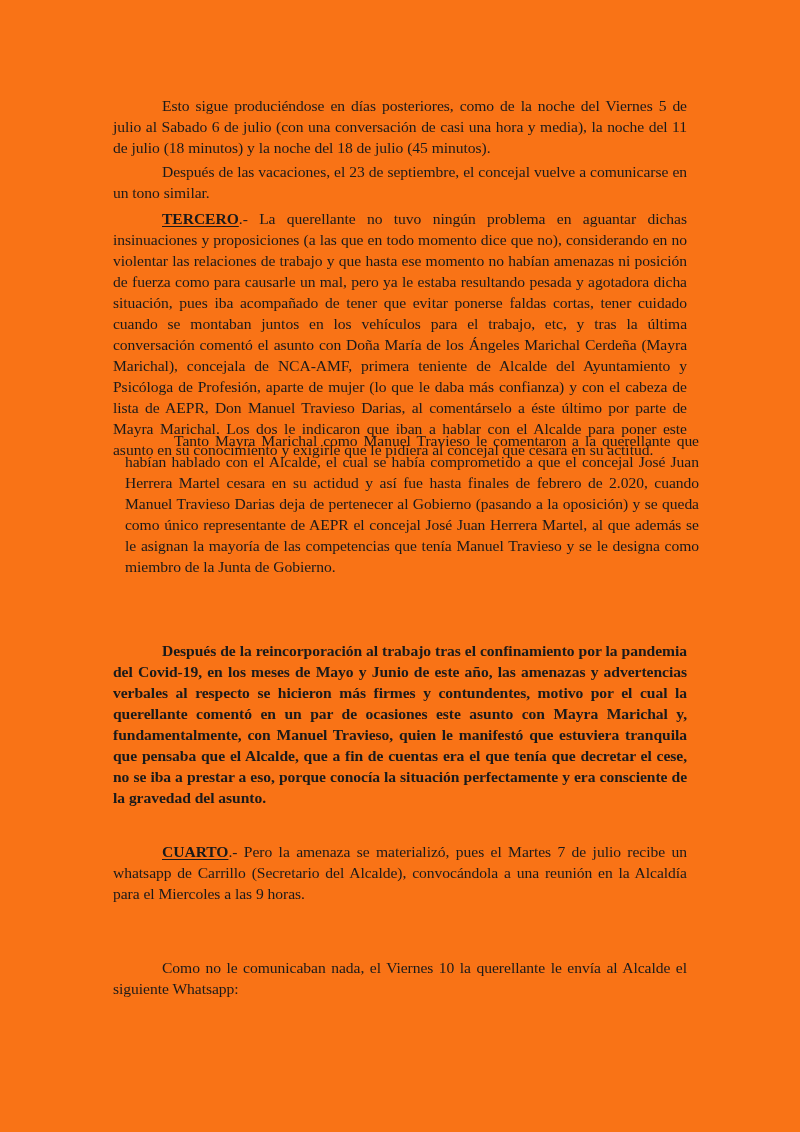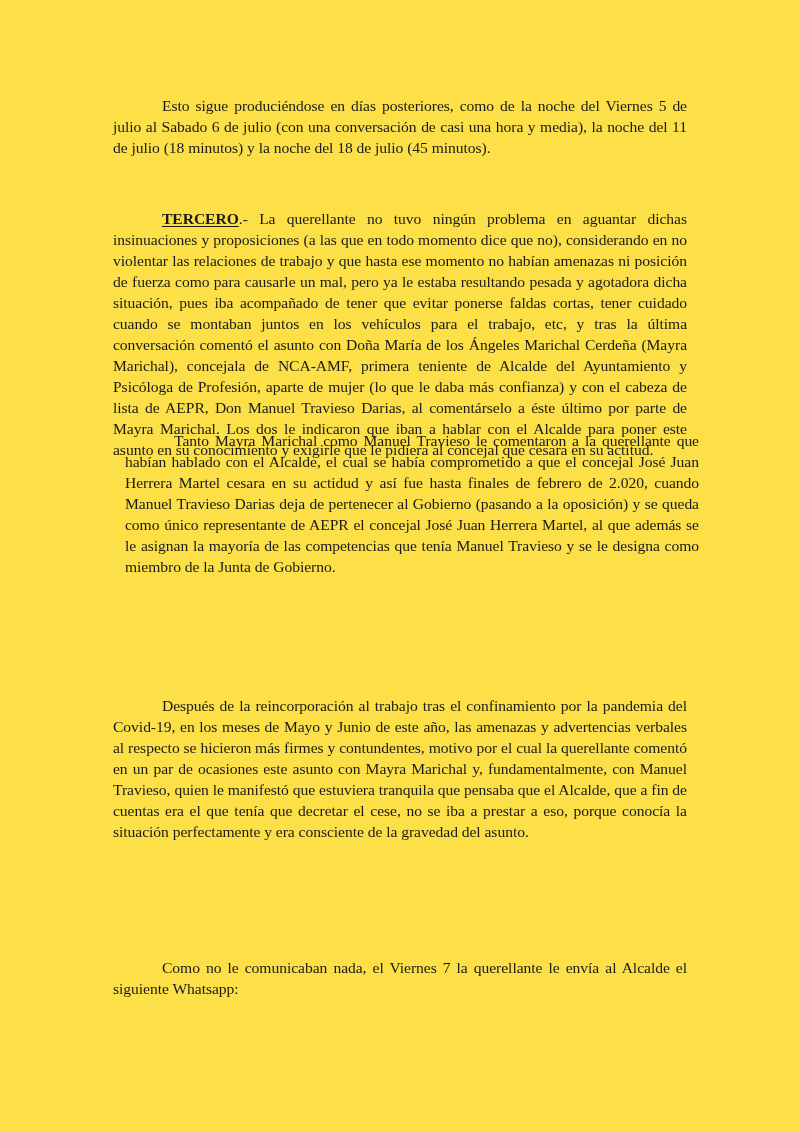--- a/index.html
+++ b/index.html
@@ -12,21 +12,21 @@
     height: 1132px;
     position: relative;
     overflow: hidden;
   }
   .page {
     position: absolute;
     left: 0;
     top: 0;
     width: 800px;
     height: 1132px;
-    background: #fde047;
+    background: #f97316;
   }
   .body-text {
     position: absolute;
     left: 113px;
     width: 574px;
     font-family: "Liberation Serif", "DejaVu Serif", serif;
     font-size: 15.6px;
     line-height: 21px;
     color: #1a1a1a;
     text-align: justify;
@@ -37,47 +37,53 @@
   .heading-inline {
     font-weight: bold;
     text-decoration: underline;
     text-underline-offset: 2px;
   }
   #p1 { top: 95px; }
   #p2 { top: 161px; }
   #p3 { top: 208px; }
   #p4 { top: 430px; margin-left: 12px; }
   #p5 { top: 602px; }
-  #p6 { top: 695px; }
+  #p6 { top: 640px; font-weight: bold; }
   #p7 { top: 841px; }
   #p8 { top: 908px; }
   #p9 { top: 957px; }
 </style>
 </head>
 <body>
 
 <div class="page">
 
   <p id="p1" class="body-text">
     <span>Esto sigue produciéndose en días posteriores, como de la noche del Viernes 5 de julio al Sabado 6 de julio (con una conversación de casi una hora y media), la noche del 11 de julio (18 minutos) y la noche del 18 de julio (45 minutos).</span>
   </p>
 
+  <p id="p2" class="body-text">
+    <span>Después de las vacaciones, el 23 de septiembre, el concejal vuelve a comunicarse en un tono similar.</span>
+  </p>
 
   <p id="p3" class="body-text">
     <span class="heading-inline">TERCERO</span><span>.- La querellante no tuvo ningún problema en aguantar dichas insinuaciones y proposiciones (a las que en todo momento dice que no), considerando en no violentar las relaciones de trabajo y que hasta ese momento no habían amenazas ni posición de fuerza como para causarle un mal, pero ya le estaba resultando pesada y agotadora dicha situación, pues iba acompañado de tener que evitar ponerse faldas cortas, tener cuidado cuando se montaban juntos en los vehículos para el trabajo, etc, y tras la última conversación comentó el asunto con Doña María de los Ángeles Marichal Cerdeña (Mayra Marichal), concejala de NCA-AMF, primera teniente de Alcalde del Ayuntamiento y Psicóloga de Profesión, aparte de mujer (lo que le daba más confianza) y con el cabeza de lista de AEPR, Don Manuel Travieso Darias, al comentárselo a éste último por parte de Mayra Marichal. Los dos le indicaron que iban a hablar con el Alcalde para poner este asunto en su conocimiento y exigirle que le pidiera al concejal que cesara en su actitud.</span>
   </p>
 
   <p id="p4" class="body-text">
     <span>Tanto Mayra Marichal como Manuel Travieso le comentaron a la querellante que habían hablado con el Alcalde, el cual se había comprometido a que el concejal José Juan Herrera Martel cesara en su actidud y así fue hasta finales de febrero de 2.020, cuando Manuel Travieso Darias deja de pertenecer al Gobierno (pasando a la oposición) y se queda como único representante de AEPR el concejal José Juan Herrera Martel, al que además se le asignan la mayoría de las competencias que tenía Manuel Travieso y se le designa como miembro de la Junta de Gobierno.</span>
   </p>
 
 
   <p id="p6" class="body-text">
     <span>Después de la reincorporación al trabajo tras el confinamiento por la pandemia del Covid-19, en los meses de Mayo y Junio de este año, las amenazas y advertencias verbales al respecto se hicieron más firmes y contundentes, motivo por el cual la querellante comentó en un par de ocasiones este asunto con Mayra Marichal y, fundamentalmente, con Manuel Travieso, quien le manifestó que estuviera tranquila que pensaba que el Alcalde, que a fin de cuentas era el que tenía que decretar el cese, no se iba a prestar a eso, porque conocía la situación perfectamente y era consciente de la gravedad del asunto.</span>
   </p>
 
+  <p id="p7" class="body-text">
+    <span class="heading-inline">CUARTO</span><span>.- Pero la amenaza se materializó, pues el Martes 7 de julio recibe un whatsapp de Carrillo (Secretario del Alcalde), convocándola a una reunión en la Alcaldía para el Miercoles a las 9 horas.</span>
+  </p>
 
 
   <p id="p9" class="body-text">
-    <span>Como no le comunicaban nada, el Viernes 7 la querellante le envía al Alcalde el siguiente Whatsapp:</span>
+    <span>Como no le comunicaban nada, el Viernes 10 la querellante le envía al Alcalde el siguiente Whatsapp:</span>
   </p>
 
 </div>
 
 </body></html>

